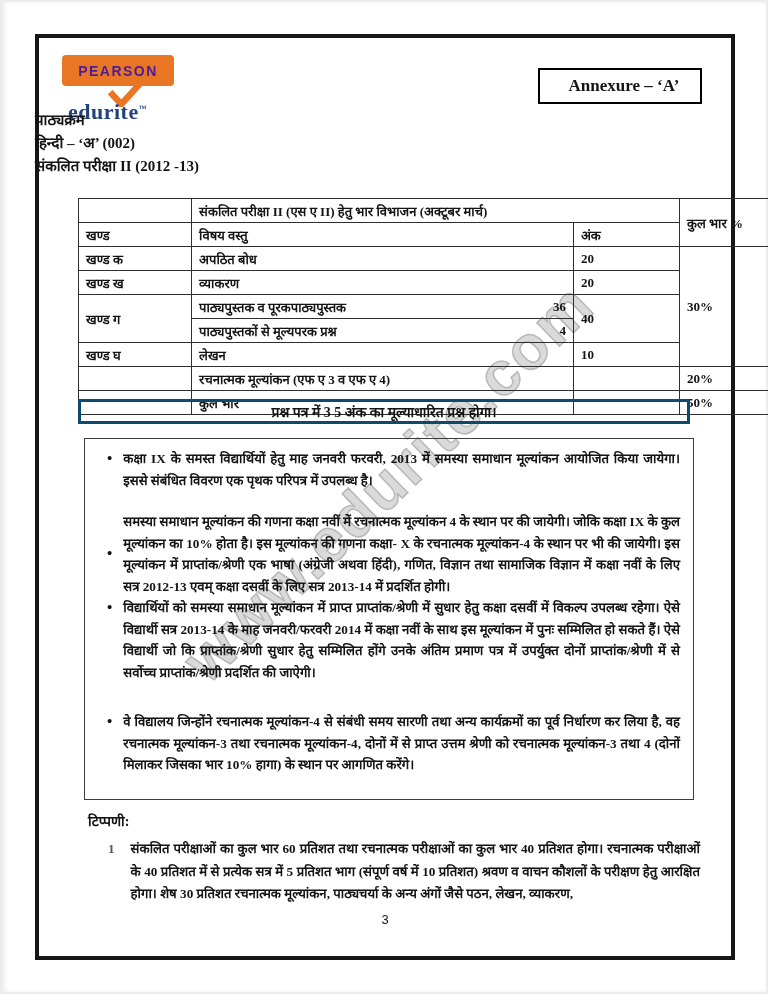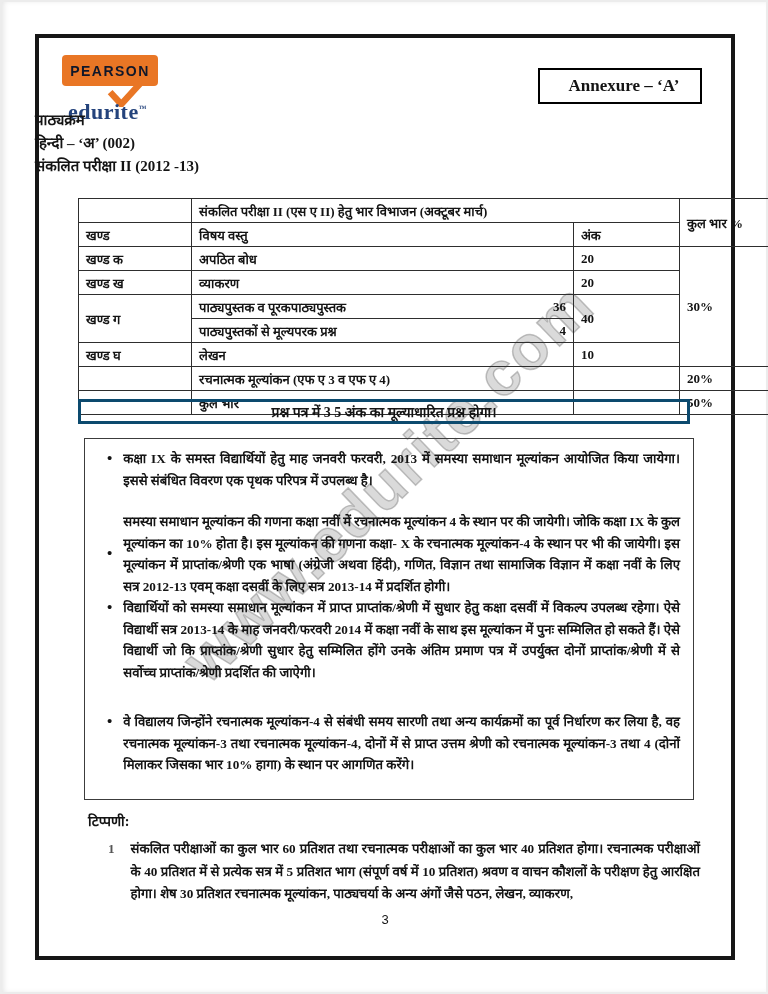--- a/index.html
+++ b/index.html
@@ -12,23 +12,23 @@
   .watermark{
     position:absolute;left:388px;top:482px;z-index:0;white-space:nowrap;
     transform:translate(-50%,-50%) rotate(-44deg);
     font-family:"Liberation Sans", sans-serif;font-weight:700;font-size:62px;letter-spacing:2px;
     color:rgba(158,158,158,0.38);-webkit-text-stroke:1.5px rgba(125,125,125,0.45);
   }
   .frame{position:absolute;left:35px;top:34px;width:700px;height:926px;
     border:4px solid #161616;box-sizing:border-box;}
   
   .logo{position:absolute;left:62px;top:55px;width:130px;height:88px;}
-  .pearson-box{width:96px;height:31px;border-radius:4px;background:var(--pearson-orange,#E97625);
+  .pearson-box{width:112px;height:31px;border-radius:4px;background:var(--pearson-orange,#E97625);
     display:flex;align-items:center;justify-content:center;
-    font-family:"Liberation Sans", sans-serif;font-weight:700;font-size:14px;letter-spacing:1.5px;color:#0f172a;}
+    font-family:"Liberation Sans", sans-serif;font-weight:700;font-size:14px;letter-spacing:1.5px;color:#4c1d95;}
   .edurite{position:absolute;left:6px;top:44px;font-family:Liberation Serif, serif;
     font-weight:600;font-size:22px;color:var(--edurite-navy,#24437C);letter-spacing:.5px;}
   .edurite sup{font-size:8px;}
   .check{position:absolute;left:44px;top:26px;width:38px;height:26px;}
   
   .annexure{position:absolute;left:538px;top:68px;width:164px;height:36px;border:2px solid #000;
     box-sizing:border-box;display:flex;align-items:center;justify-content:center;
     font-weight:700;font-size:17px;padding-left:8px;}
   
   .heading{position:absolute;left:35px;top:109px;width:700px;text-align:left;

